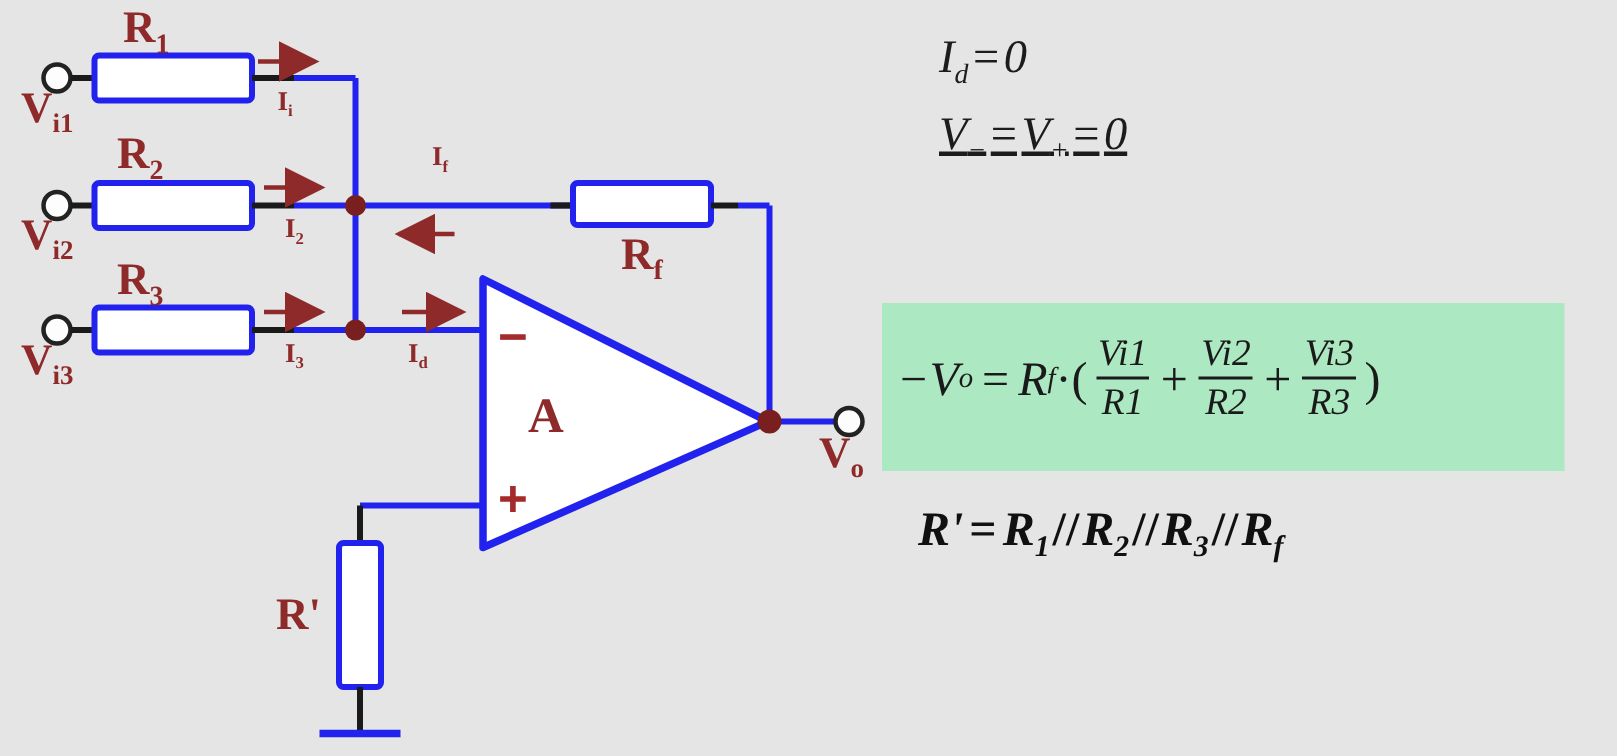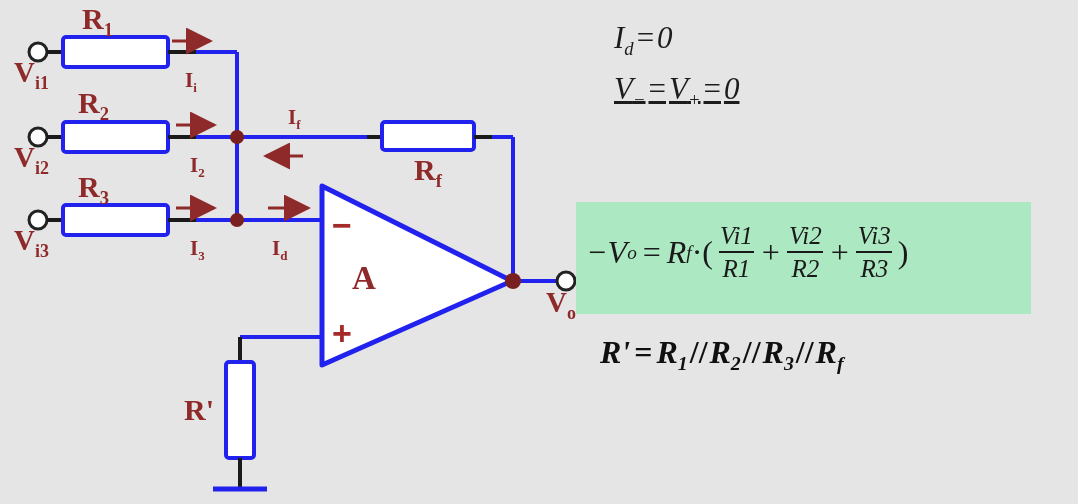--- a/index.html
+++ b/index.html
@@ -31,35 +31,35 @@
     line-height: 1;
     user-select: none;
   }
   .lbl .sub {
     font-size: 0.62em;
     vertical-align: sub;
     font-style: normal;
   }
   .r-lbl { font-size: 30px; }
   .v-lbl { font-size: 29px; }
-  .i-lbl { font-size: 21px; margin-top: 12px; }
+  .i-lbl { font-size: 18px; }
   .a-lbl { font-size: 33px; }
   .sign {
     position: absolute;
     color: #a52a2a;
     font-family: "Liberation Sans", sans-serif;
     font-weight: 700;
     font-size: 34px;
     line-height: 1;
     user-select: none;
   }
   
   #math {
     position: absolute;
-    left: 576px;
+    left: 588px;
     top: 0px;
     width: 478px;
     height: 384px;
   }
   .eq {
     position: absolute;
     color: #1c1c1c;
     font-family: "Liberation Serif", serif;
     font-style: italic;
     white-space: nowrap;

